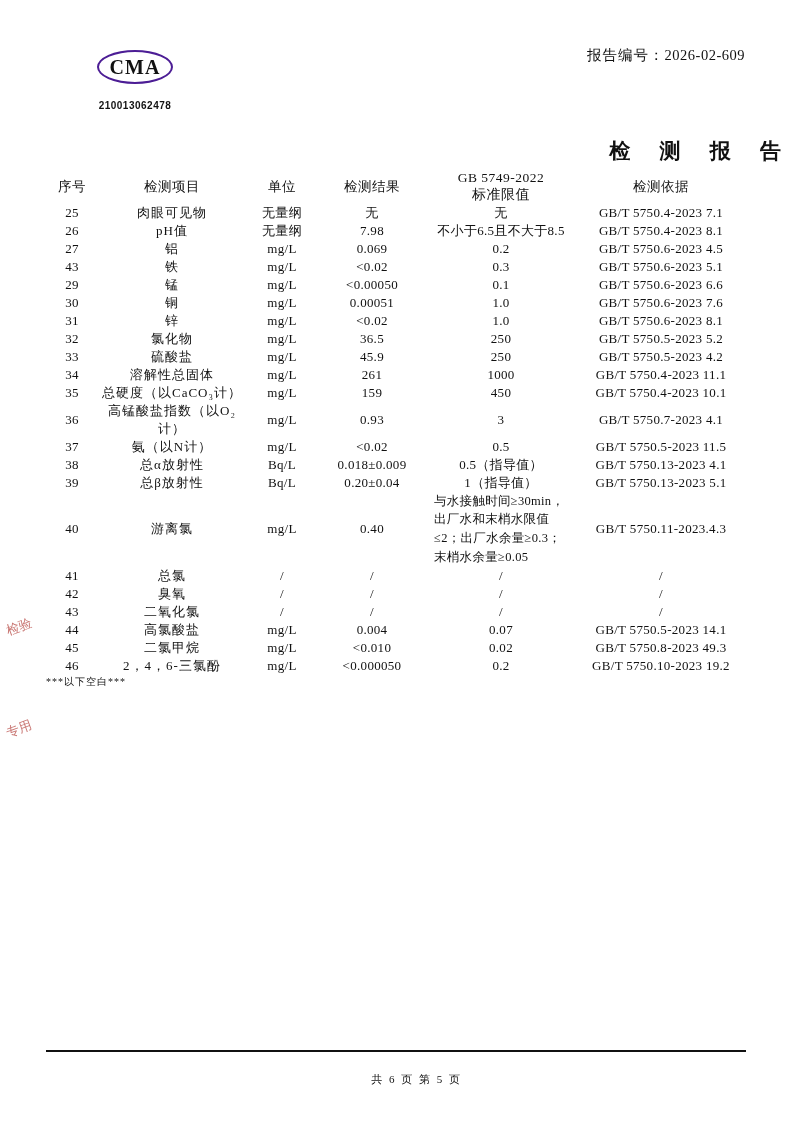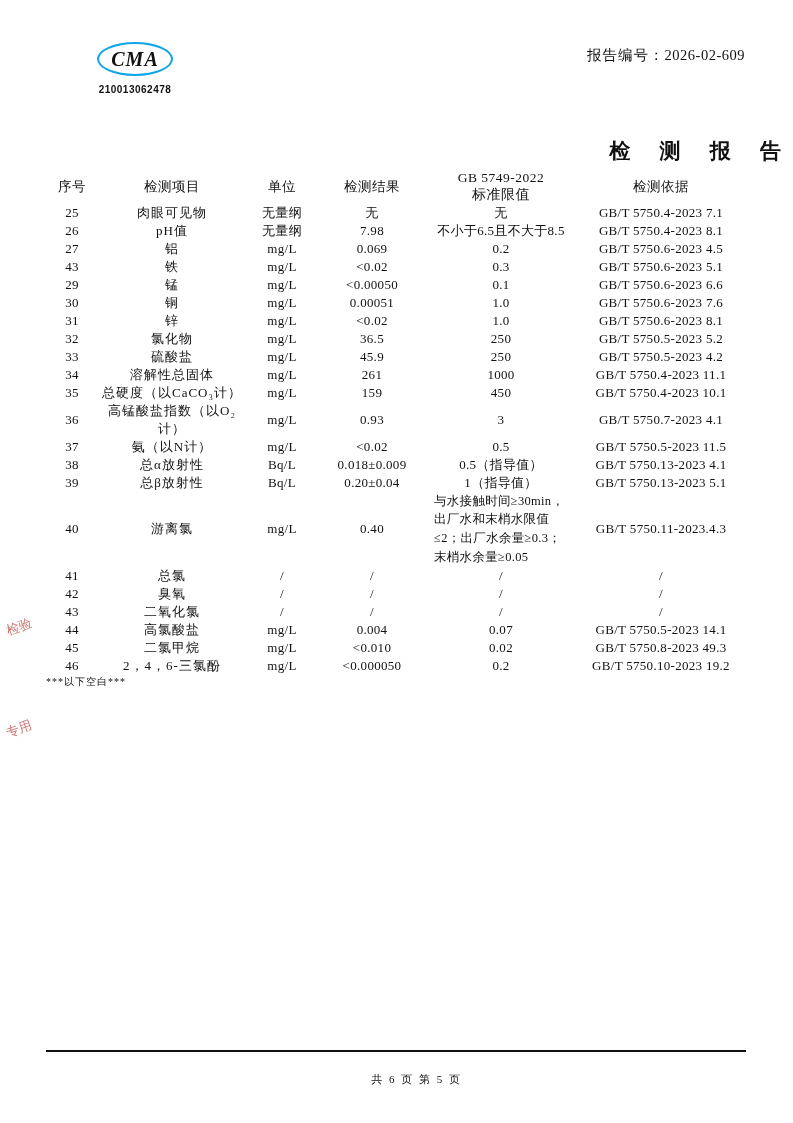--- a/index.html
+++ b/index.html
@@ -34,26 +34,25 @@
   .cma-block {
     position: absolute;
     left: 75px;
     top: 0px;
     width: 120px;
     text-align: center;
   }
   .cma-badge {
     width: 76px;
     height: 34px;
-    border: 2px solid #0ea5e9;
+    border: 2px solid #4c1d95;
     border-radius: 50% / 50%;
-    margin: 8px auto;
+    margin: 16px auto;
     position: relative;
     box-sizing: border-box;
-    font-style: italic;
   }
   .cma-badge .cma-text {
     font-family: "Liberation Serif", serif;
     font-weight: bold;
     font-size: 20px;
     letter-spacing: 1px;
     line-height: 30px;
     text-align: center;
     display: block;
   }

